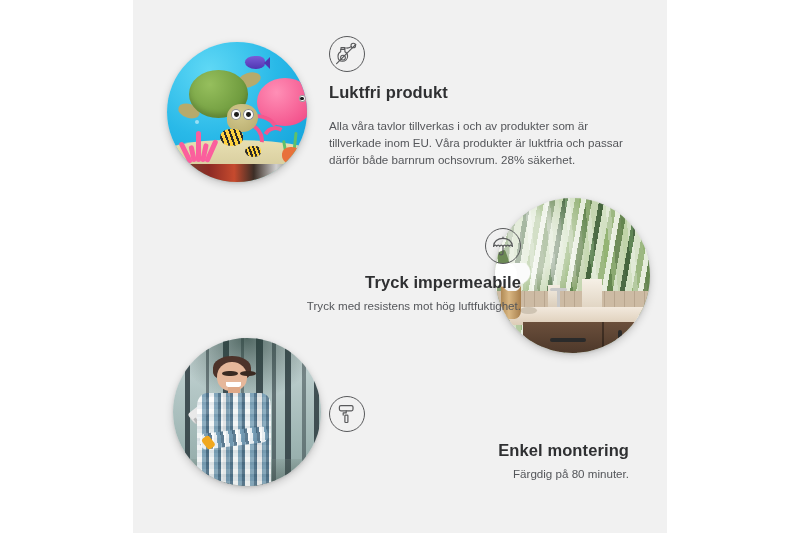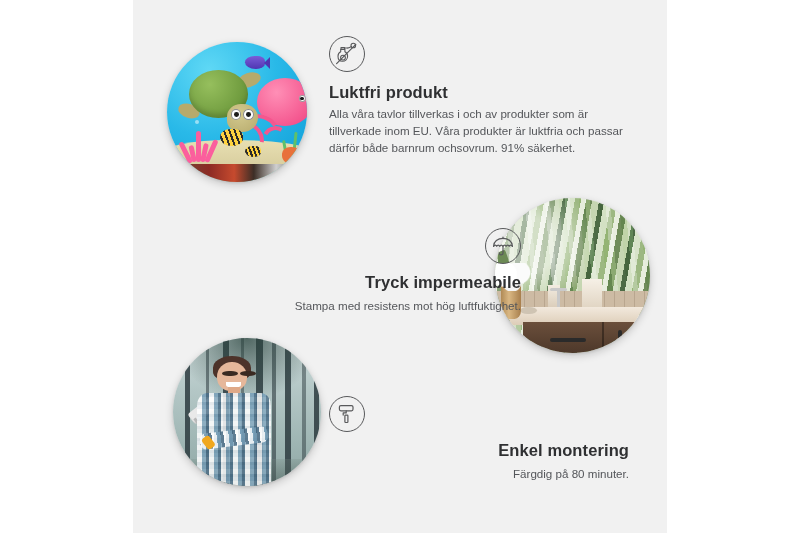--- a/index.html
+++ b/index.html
@@ -292,21 +292,21 @@
     letter-spacing: .1px; line-height: 1.2;
   }
   .feature p {
     font-size: 11.6px; font-weight: 400; color: #54565a;
     line-height: 1.47;
   }
 
   
   #feature-odourless { left: 196px; top: 36px; width: 294px; text-align:left; }
   #feature-odourless .icon-circle { margin-bottom: 11px; }
-  #feature-odourless h3 { margin-bottom: 2px; }
+  #feature-odourless h3 { margin-bottom: 14px; }
 
   
   #feature-waterproof { left: 58px; top: 228px; width: 330px; text-align:right; }
   #feature-waterproof .icon-wrap { display:flex; justify-content:flex-end; margin-bottom: 9px; }
   #feature-waterproof h3 { margin-bottom: 4px; }
 
   
   #feature-easy { left: 196px; top: 396px; width: 300px; text-align:right; }
   #feature-easy .icon-circle { margin-bottom: 9px; }
   #feature-easy h3 { margin-bottom: 4px; }
@@ -412,38 +412,38 @@
             <path d="M7.0 8.4V6.6h3.6v1.8"></path>
             <path d="M10.6 7.0h3.2"></path>
             <path d="M13.8 7.0c1.5 0 2.6-0.6 3.4-1.3"></path>
             <circle cx="19.3" cy="4.5" r="2.3"></circle>
             <path d="M9.0 14.2a2.4 2.4 0 1 0 0 4.8 2.4 2.4 0 0 0 0-4.8z"></path>
             <line x1="2.6" y1="22.6" x2="21.8" y2="3.4" stroke-width="1.2"></line>
           </g>
         </svg>
       </div>
       <h3>Luktfri produkt</h3>
-      <p>Alla våra tavlor tillverkas i och av produkter som är tillverkade inom EU. Våra produkter är luktfria och passar därför både barnrum ochsovrum. 91% säkerhet.</p>
+      <p>Alla våra tavlor tillverkas i och av produkter som är tillverkade inom EU. Våra produkter är luktfria och passar därför både barnrum ochsovrum. 28% säkerhet.</p>
     </div>
 
     <div class="feature" id="feature-waterproof">
       <div class="icon-wrap">
         <div class="icon-circle">
           <svg width="24" height="24" viewBox="0 0 24 24" aria-hidden="true">
             <g fill="none" stroke="#58595b" stroke-width="1.2" stroke-linecap="round" stroke-linejoin="round">
               <path d="M2.6 12.3C2.6 7.6 6.8 4.4 12 4.4s9.4 3.2 9.4 7.9"></path>
               <path d="M2.6 12.3c1.2-1.7 2.3-1.7 3.1 0 0.9-1.7 2.0-1.7 3.1 0 0.9-1.7 2.1-1.7 3.2 0 0.9-1.7 2.1-1.7 3.1 0 0.9-1.7 2.1-1.7 3.1 0 0.9-1.7 2.0-1.7 3.2 0"></path>
               <line x1="12" y1="4.4" x2="12" y2="3.0"></line>
               <path d="M12 12.3v6.6c0 1.1-0.8 1.9-1.9 1.9s-1.9-0.8-1.9-1.9"></path>
             </g>
           </svg>
         </div>
       </div>
       <h3>Tryck impermeabile</h3>
-      <p>Stampa med resistens mot hög luftfuktighet.</p>
+      <p>Tryck med resistens mot hög luftfuktighet.</p>
     </div>
 
     <div class="feature" id="feature-easy">
       <div class="icon-circle">
         <svg width="24" height="24" viewBox="0 0 24 24" aria-hidden="true">
           <g fill="none" stroke="#58595b" stroke-width="1.2" stroke-linecap="round" stroke-linejoin="round">
             <rect x="4.4" y="3.6" width="13.6" height="5.2" rx="1.5"></rect>
             <path d="M11.2 8.8v2.1h-3.0v2.2"></path>
             <rect x="9.9" y="13.1" width="3.0" height="7.4" rx="0.7"></rect>
           </g>

